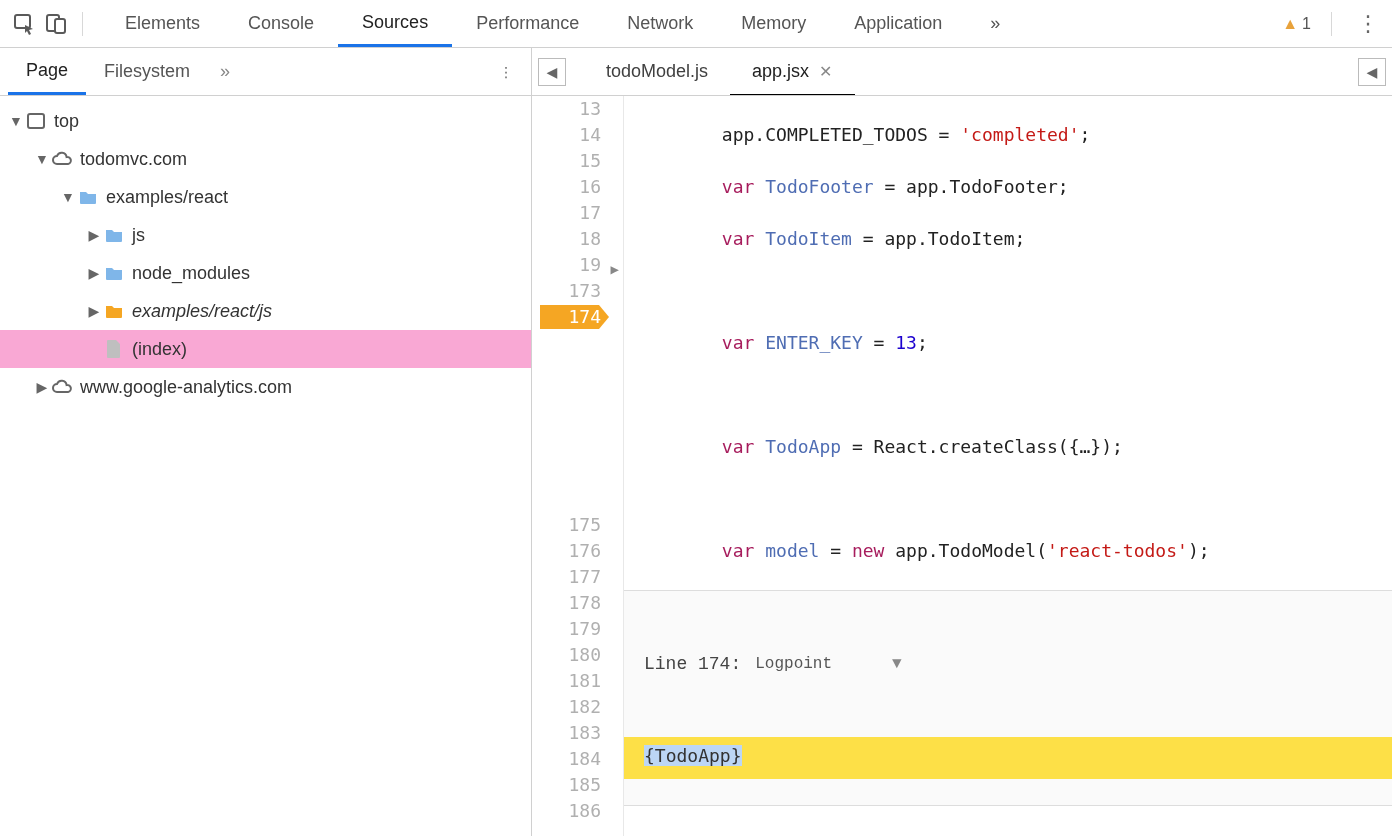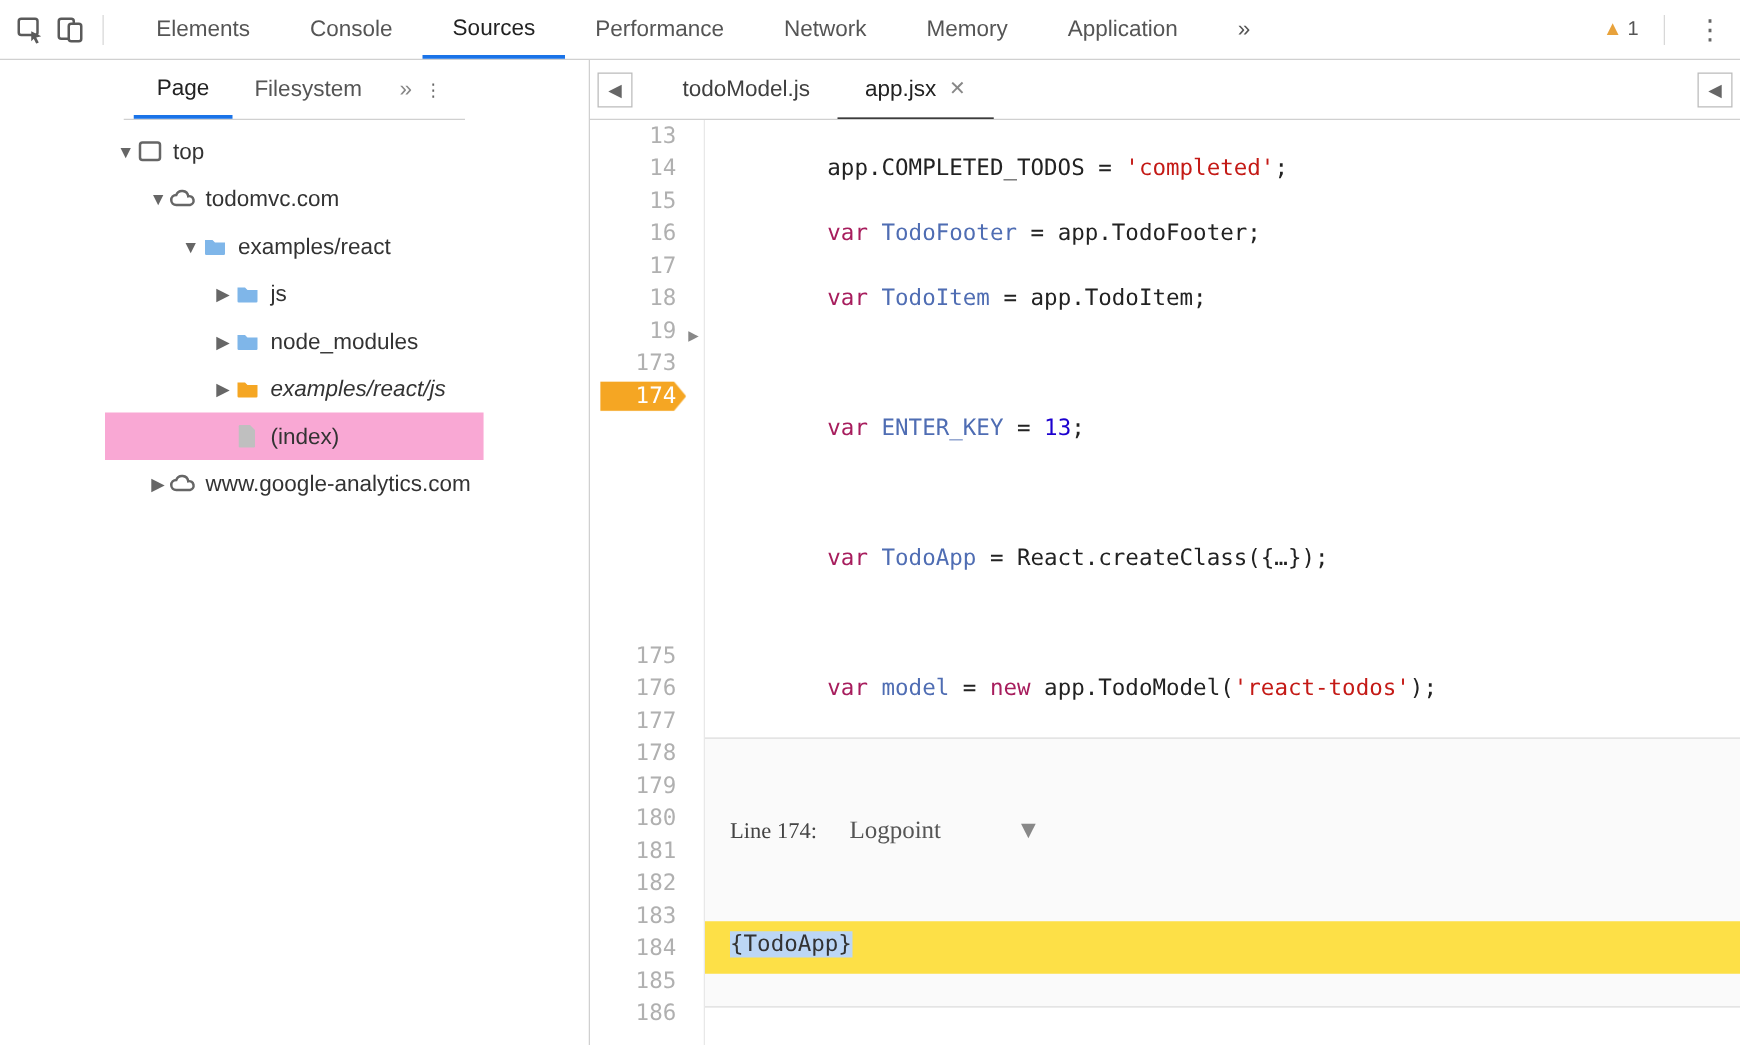--- a/index.html
+++ b/index.html
@@ -71,25 +71,24 @@
 .warn-triangle { color: #e8a23b; }
 
 
 .main {
   display: flex;
   height: calc(100% - 48px);
 }
 
 
 .left-panel {
-  width: 472px;
+  width: 532px;
   border-right: 1px solid #d0d0d0;
   display: flex;
   flex-direction: column;
-  align-items: center;
 }
 .left-tabs {
   display: flex;
   align-items: center;
   height: 48px;
   border-bottom: 1px solid #d0d0d0;
   padding: 0 8px;
 }
 .left-tab {
   padding: 0 18px;
@@ -196,26 +195,26 @@
 
 .inline-block {
   margin-left: -22px;
   border-top: 1px solid #ddd;
   border-bottom: 1px solid #ddd;
   background: #fafafa;
 }
 .inline-head {
   display:flex; align-items:flex-start;
   padding: 8px 20px;
-  gap: 26px;
-  font-family: Liberation Serif, serif;
+  gap: 14px;
+  font-family: Liberation Mono, monospace;
 }
 .inline-head .lbl { color:#444; font-size:18px; }
 .inline-head select, .fake-select {
-  font-size:20px; color:#555;
+  font-size:16px; color:#555;
   background:transparent; border:none;
   display:flex; align-items:center; gap: 60px;
 }
 .inline-body {
   background: #fde047;
   padding: 6px 20px 10px 20px;
   font-family: Menlo, Consolas, monospace;
 }
 .inline-body .hl { background: #bcd6f5; }
 

